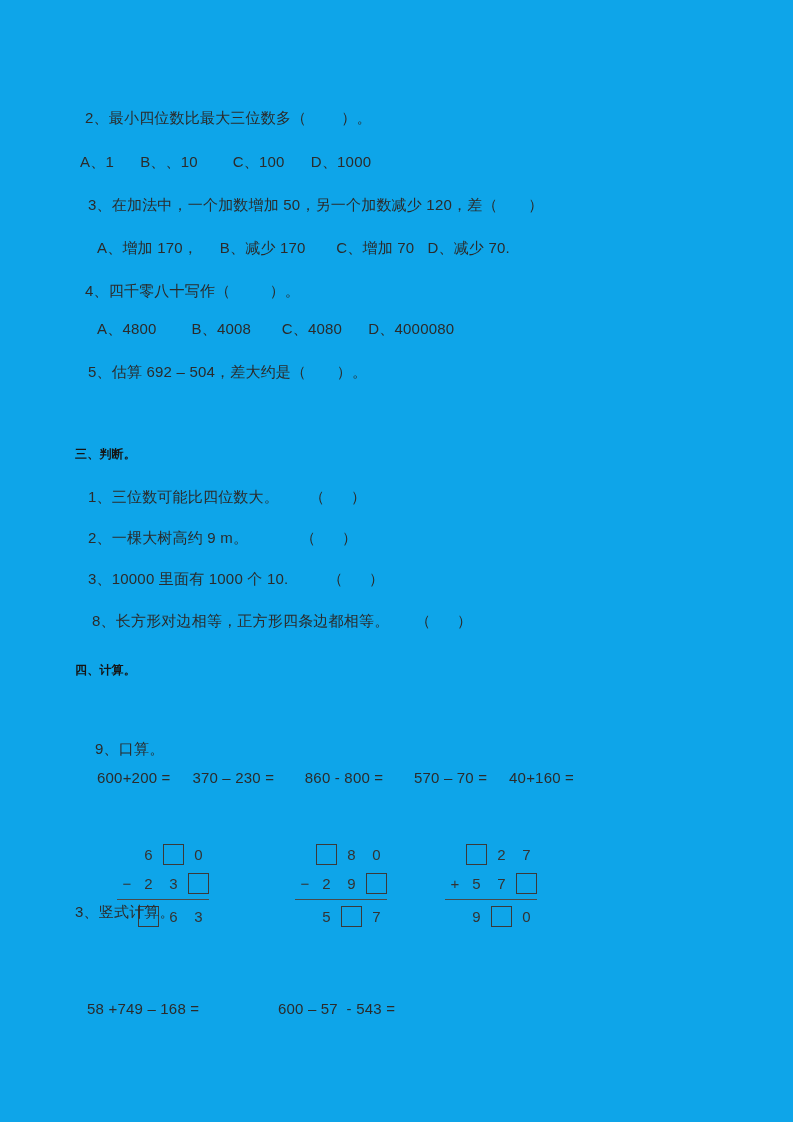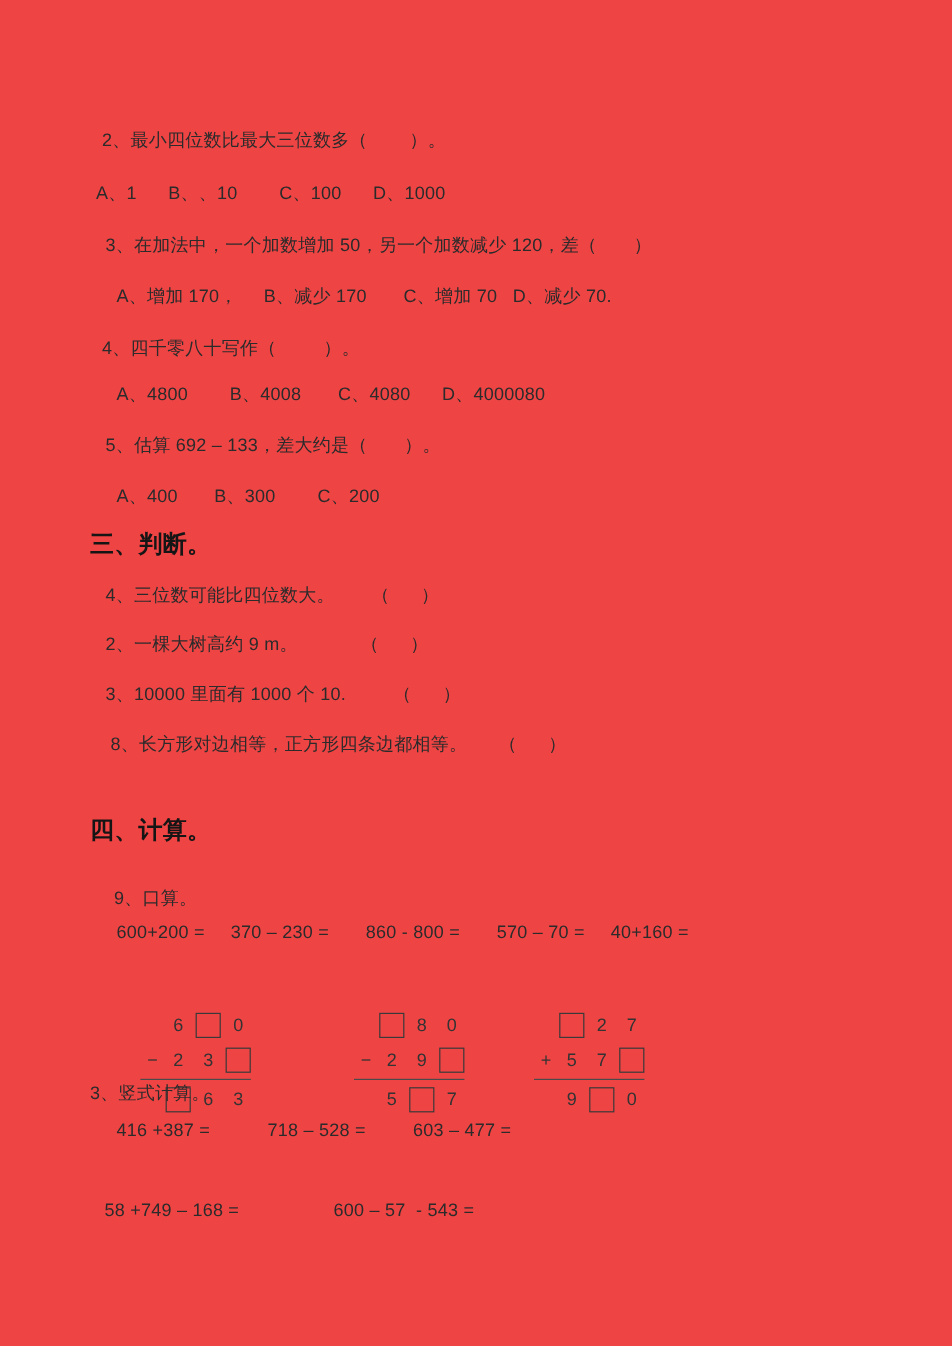--- a/index.html
+++ b/index.html
@@ -1,31 +1,31 @@
 <!DOCTYPE html>
 <html><head>
 <meta charset="utf-8">
 <style>
   html,body{margin:0;padding:0;background:#ffffff;}
   .page{
     position:relative;
     width:793px;height:1122px;
-    background:#ef4444;
+    background:#0ea5e9;
     font-family:"Liberation Sans","DejaVu Sans",sans-serif;
     color:#2b2b2b;
     overflow:hidden;
   }
   .line{
     position:absolute;
     font-size:15px;
     line-height:21px;
     white-space:pre;
     letter-spacing:0.2px;
   }
-  .bold{font-weight:bold;font-size:20px;color:#151515;}
+  .bold{font-weight:bold;font-size:12px;color:#151515;}
   
   .vcol{position:absolute;width:100px;}
   .vrow{display:flex;align-items:center;height:29px;}
   .sc{width:18px;text-align:center;font-size:15px;color:#333;}
   .dc{width:25px;display:flex;justify-content:center;align-items:center;font-size:15px;color:#333;}
   .bx{width:21px;height:21px;border:1.6px solid #3a3a3a;box-sizing:border-box;background:transparent;}
   .vl{border-top:1.6px solid #4a4a4a;width:92px;margin:1px 0 2px -1px;}
 </style>
 </head>
 <body>
@@ -34,30 +34,29 @@
 
   <div class="line" style="left:85px;top:107px">2、最小四位数比最大三位数多（        ）。</div>
   <div class="line" style="left:80px;top:151px">A、1      B、、10        C、100      D、1000</div>
 
   <div class="line" style="left:88px;top:194px">3、在加法中，一个加数增加 50，另一个加数减少 120，差（       ）</div>
   <div class="line" style="left:97px;top:237px">A、增加 170，     B、减少 170       C、增加 70   D、减少 70.</div>
 
   <div class="line" style="left:85px;top:280px">4、四千零八十写作（         ）。</div>
   <div class="line" style="left:97px;top:318px">A、4800        B、4008       C、4080      D、4000080</div>
 
-  <div class="line" style="left:88px;top:361px">5、估算 692 – 133，差大约是（       ）。</div>
-  <div class="line" style="left:97px;top:403px">A、400       B、300        C、200</div>
+  <div class="line" style="left:88px;top:361px">5、估算 692 – 504，差大约是（       ）。</div>
 
   <div class="line bold" style="left:75px;top:444px">三、判断。</div>
-  <div class="line" style="left:88px;top:486px">4、三位数可能比四位数大。       （      ）</div>
+  <div class="line" style="left:88px;top:486px">1、三位数可能比四位数大。       （      ）</div>
   <div class="line" style="left:88px;top:527px">2、一棵大树高约 9 m。            （      ）</div>
   <div class="line" style="left:88px;top:568px">3、10000 里面有 1000 个 10.         （      ）</div>
   <div class="line" style="left:92px;top:610px">8、长方形对边相等，正方形四条边都相等。      （      ）</div>
 
-  <div class="line bold" style="left:75px;top:682px">四、计算。</div>
+  <div class="line bold" style="left:75px;top:660px">四、计算。</div>
 
   <div class="line" style="left:95px;top:738px">9、口算。</div>
   <div class="line" style="left:97px;top:767px">600+200 =     370 – 230 =       860 - 800 =       570 – 70 =     40+160 =</div>
 
 
   <div class="vcol" style="left:118px;top:840px">
     <div class="vrow">
       <span class="sc"></span>
       <span class="dc">6</span>
       <span class="dc">
@@ -135,17 +134,16 @@
       <span class="dc">9</span>
       <span class="dc">
           <span class="bx"></span>
         </span>
       <span class="dc">0</span>
     </div>
   </div>
 
   <div class="line" style="left:75px;top:901px">3、竖式计算。</div>
 
-  <div class="line" style="left:97px;top:932px">416 +387 =           718 – 528 =         603 – 477 =</div>
 
   <div class="line" style="left:87px;top:998px">58 +749 – 168 =                  600 – 57  - 543 =</div>
 
 </div>
 
 </body></html>

